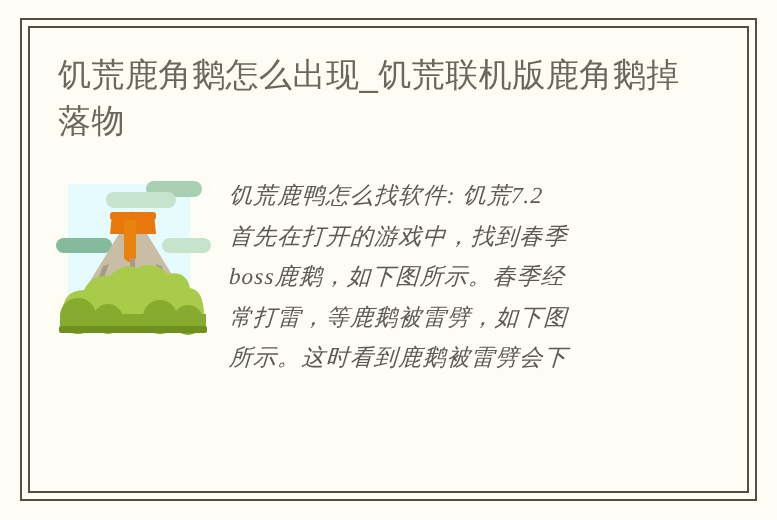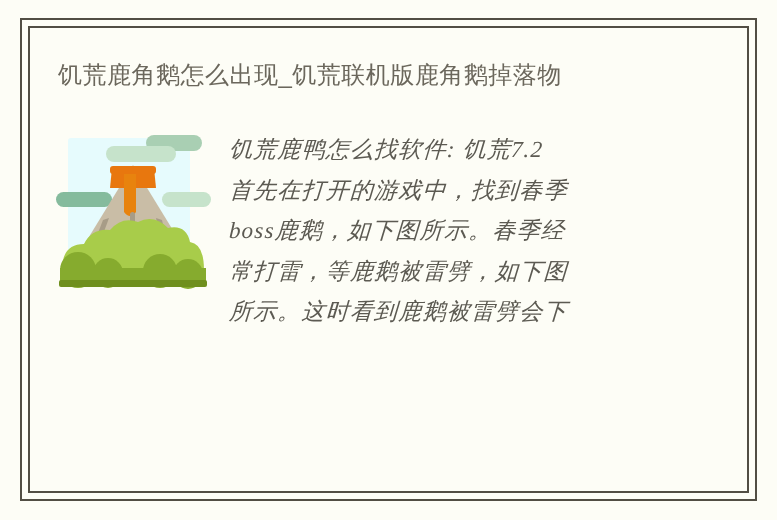--- a/index.html
+++ b/index.html
@@ -49,21 +49,21 @@
     left: 28px;
     top: 26px;
     width: 721px;
     height: 467px;
     box-sizing: border-box;
     padding: 26px 26px 0 26px;
   }
 
   .article-title {
     font-family: "Liberation Sans", sans-serif;
-    font-size: 24px;
+    font-size: 33px;
     line-height: 46px;
     color: #6b675c;
     letter-spacing: 0.5px;
     font-weight: 400;
     margin: 0;
     padding: 0 0 0 4px;
     max-width: 640px;
     word-break: break-all;
   }
 

